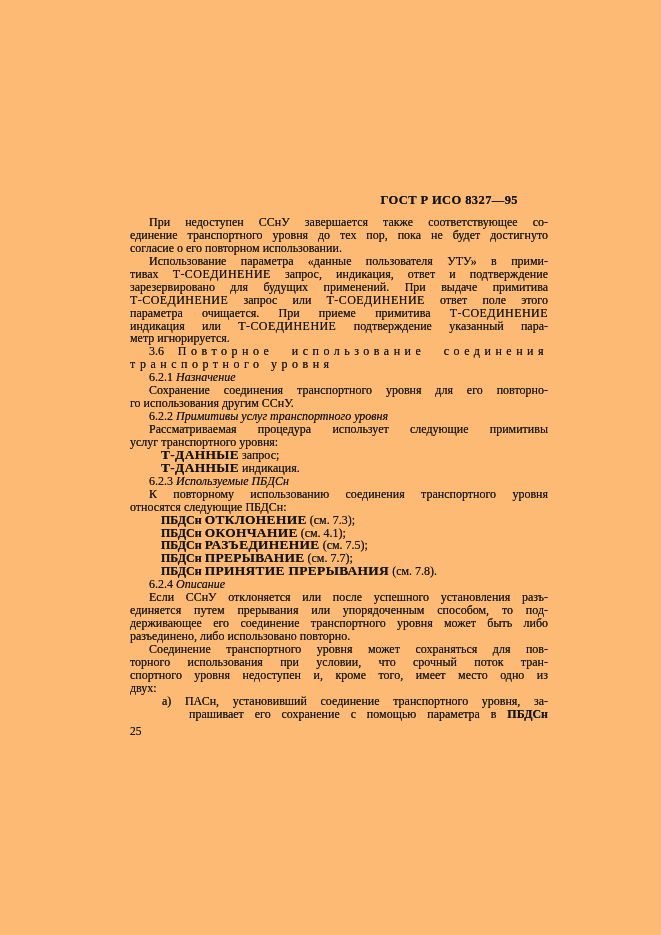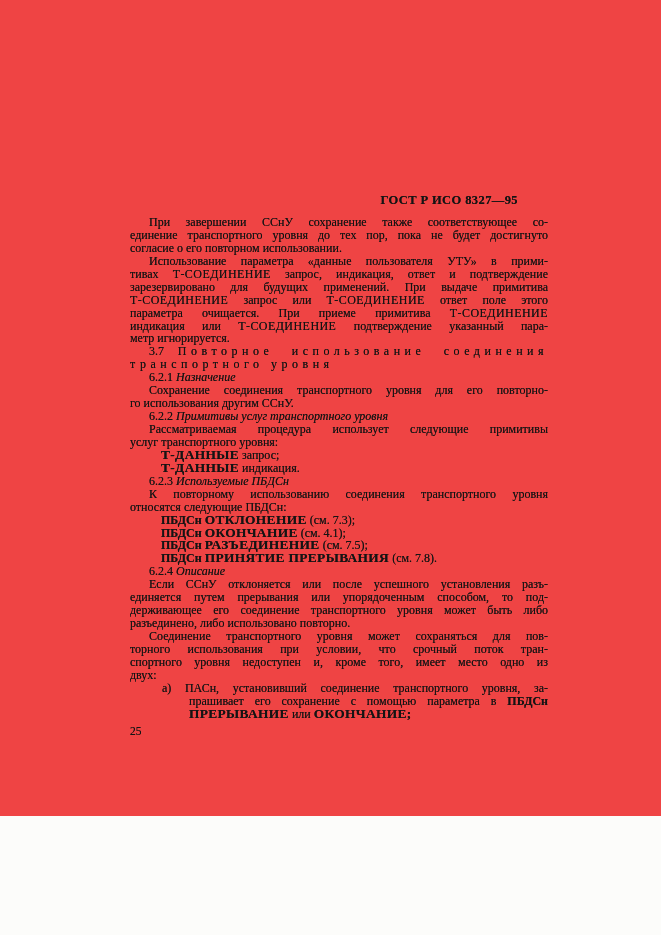--- a/index.html
+++ b/index.html
@@ -3,22 +3,22 @@
 <meta charset="utf-8">
 <style>
   html, body {
     margin: 0;
     padding: 0;
     background: #fcfcfa;
   }
   .page {
     position: relative;
     width: 661px;
-    height: 816px;
-    background: #ef4444;
+    height: 935px;
+    background: #fdba74;
     overflow: hidden;
     font-family: "Liberation Serif", "DejaVu Serif", serif;
     color: #141414;
     text-shadow: 0 0 0.45px rgba(20,20,20,0.75);
   }
   .textblock {
     position: absolute;
     left: 130px;
     top: 194px;
     width: 418px;
@@ -64,55 +64,55 @@
     padding-right: 30px;
   }
 </style>
 </head>
 <body>
 
 <div class="page">
   <div class="textblock">
     <div class="runhead">ГОСТ Р ИСО 8327—95</div>
     <div class="docbody">
-        <div class="line just" style="text-indent: 19px;"><span class="r-n">При завершении ССнУ сохранение также соответствующее со-</span></div>
+        <div class="line just" style="text-indent: 19px;"><span class="r-n">При недоступен ССнУ завершается также соответствующее со-</span></div>
         <div class="line just"><span class="r-n">единение транспортного уровня до тех пор, пока не будет достигнуто</span></div>
         <div class="line left"><span class="r-n">согласие о его повторном использовании.</span></div>
         <div class="line just" style="text-indent: 19px;"><span class="r-n">Использование параметра «данные пользователя УТУ» в прими-</span></div>
         <div class="line just"><span class="r-n">тивах </span><span class="r-c">Т-СОЕДИНЕНИЕ</span><span class="r-n"> запрос, индикация, ответ и подтверждение</span></div>
         <div class="line just"><span class="r-n">зарезервировано для будущих применений. При выдаче примитива</span></div>
         <div class="line just"><span class="r-c">Т-СОЕДИНЕНИЕ</span><span class="r-n"> запрос или </span><span class="r-c">Т-СОЕДИНЕНИЕ</span><span class="r-n"> ответ поле этого</span></div>
         <div class="line just"><span class="r-n">параметра очищается. При приеме примитива </span><span class="r-c">Т-СОЕДИНЕНИЕ</span></div>
         <div class="line just"><span class="r-n">индикация или </span><span class="r-c">Т-СОЕДИНЕНИЕ</span><span class="r-n"> подтверждение указанный пара-</span></div>
         <div class="line left"><span class="r-n">метр игнорируется.</span></div>
-        <div class="line just" style="text-indent: 19px;"><span class="r-n">3.7 </span><span class="r-sp">Повторное использование соединения</span></div>
+        <div class="line just" style="text-indent: 19px;"><span class="r-n">3.6 </span><span class="r-sp">Повторное использование соединения</span></div>
         <div class="line left"><span class="r-sp">транспортного уровня</span></div>
         <div class="line left" style="text-indent: 19px;"><span class="r-n">6.2.1 </span><span class="r-i">Назначение</span></div>
         <div class="line just" style="text-indent: 19px;"><span class="r-n">Сохранение соединения транспортного уровня для его повторно-</span></div>
         <div class="line left"><span class="r-n">го использования другим ССнУ.</span></div>
         <div class="line left" style="text-indent: 19px;"><span class="r-n">6.2.2 </span><span class="r-i">Примитивы услуг транспортного уровня</span></div>
         <div class="line just" style="text-indent: 19px;"><span class="r-n">Рассматриваемая процедура использует следующие примитивы</span></div>
         <div class="line left"><span class="r-n">услуг транспортного уровня:</span></div>
         <div class="line left" style="text-indent: 31px;"><span class="r-cb">Т-ДАННЫЕ</span><span class="r-n"> запрос;</span></div>
         <div class="line left" style="text-indent: 31px;"><span class="r-cb">Т-ДАННЫЕ</span><span class="r-n"> индикация.</span></div>
         <div class="line left" style="text-indent: 19px;"><span class="r-n">6.2.3 </span><span class="r-i">Используемые ПБДСн</span></div>
         <div class="line just" style="text-indent: 19px;"><span class="r-n">К повторному использованию соединения транспортного уровня</span></div>
         <div class="line left"><span class="r-n">относятся следующие ПБДСн:</span></div>
         <div class="line left" style="text-indent: 31px;"><span class="r-b">ПБДСн </span><span class="r-cb">ОТКЛОНЕНИЕ</span><span class="r-n"> (см. 7.3);</span></div>
         <div class="line left" style="text-indent: 31px;"><span class="r-b">ПБДСн </span><span class="r-cb">ОКОНЧАНИЕ</span><span class="r-n"> (см. 4.1);</span></div>
         <div class="line left" style="text-indent: 31px;"><span class="r-b">ПБДСн </span><span class="r-cb">РАЗЪЕДИНЕНИЕ</span><span class="r-n"> (см. 7.5);</span></div>
+        <div class="line left" style="text-indent: 31px;"><span class="r-b">ПБДСн </span><span class="r-cb">ПРЕРЫВАНИЕ</span><span class="r-n"> (см. 7.7);</span></div>
         <div class="line left" style="text-indent: 31px;"><span class="r-b">ПБДСн </span><span class="r-cb">ПРИНЯТИЕ ПРЕРЫВАНИЯ</span><span class="r-n"> (см. 7.8).</span></div>
         <div class="line left" style="text-indent: 19px;"><span class="r-n">6.2.4 </span><span class="r-i">Описание</span></div>
         <div class="line just" style="text-indent: 19px;"><span class="r-n">Если ССнУ отклоняется или после успешного установления разъ-</span></div>
         <div class="line just"><span class="r-n">единяется путем прерывания или упорядоченным способом, то под-</span></div>
         <div class="line just"><span class="r-n">держивающее его соединение транспортного уровня может быть либо</span></div>
         <div class="line left"><span class="r-n">разъединено, либо использовано повторно.</span></div>
         <div class="line just" style="text-indent: 19px;"><span class="r-n">Соединение транспортного уровня может сохраняться для пов-</span></div>
         <div class="line just"><span class="r-n">торного использования при условии, что срочный поток тран-</span></div>
         <div class="line just"><span class="r-n">спортного уровня недоступен и, кроме того, имеет место одно из</span></div>
         <div class="line left"><span class="r-n">двух:</span></div>
         <div class="line just" style="padding-left: 32px;"><span class="r-n">а) ПАСн, установивший соединение транспортного уровня, за-</span></div>
         <div class="line just" style="padding-left: 59px;"><span class="r-n">прашивает его сохранение с помощью параметра в </span><span class="r-b">ПБДСн</span></div>
-        <div class="line left" style="padding-left: 59px;"><span class="r-cb">ПРЕРЫВАНИЕ</span><span class="r-n"> или </span><span class="r-cb">ОКОНЧАНИЕ;</span></div>
       </div>
     <div class="pagenum">25</div>
   </div>
 </div>
 
 </body></html>

